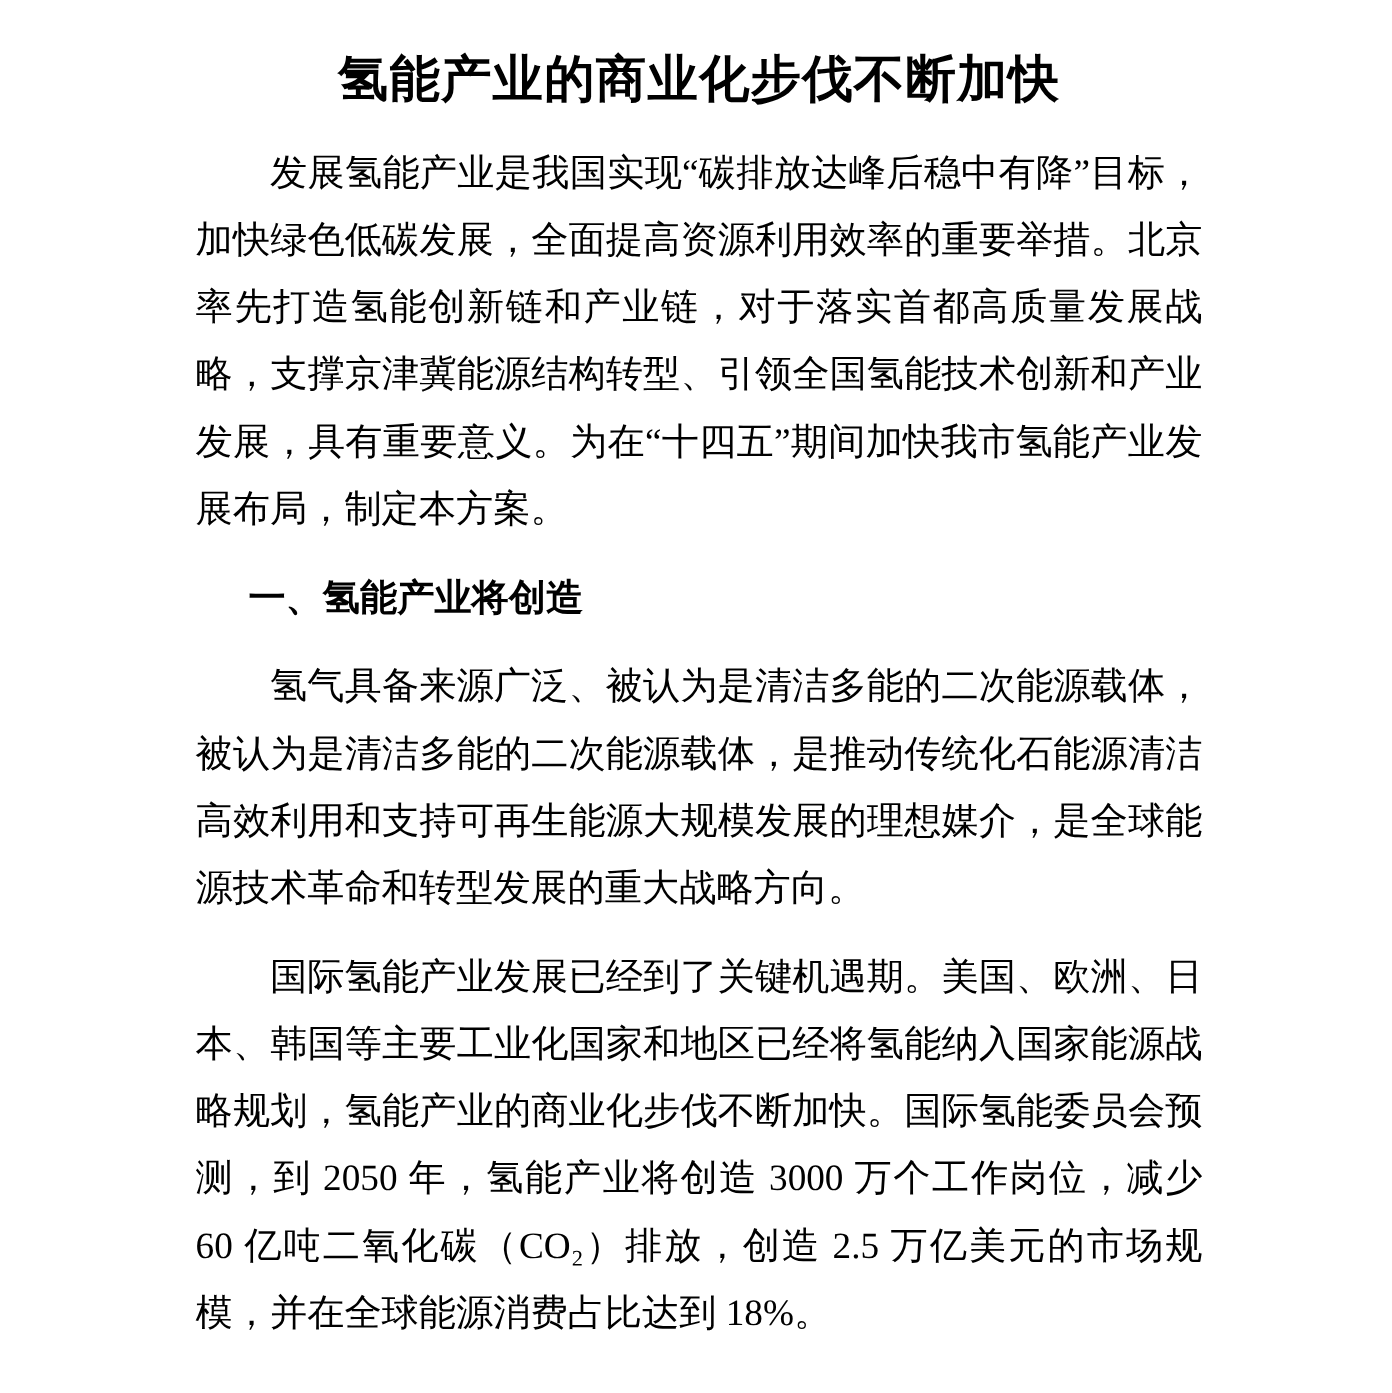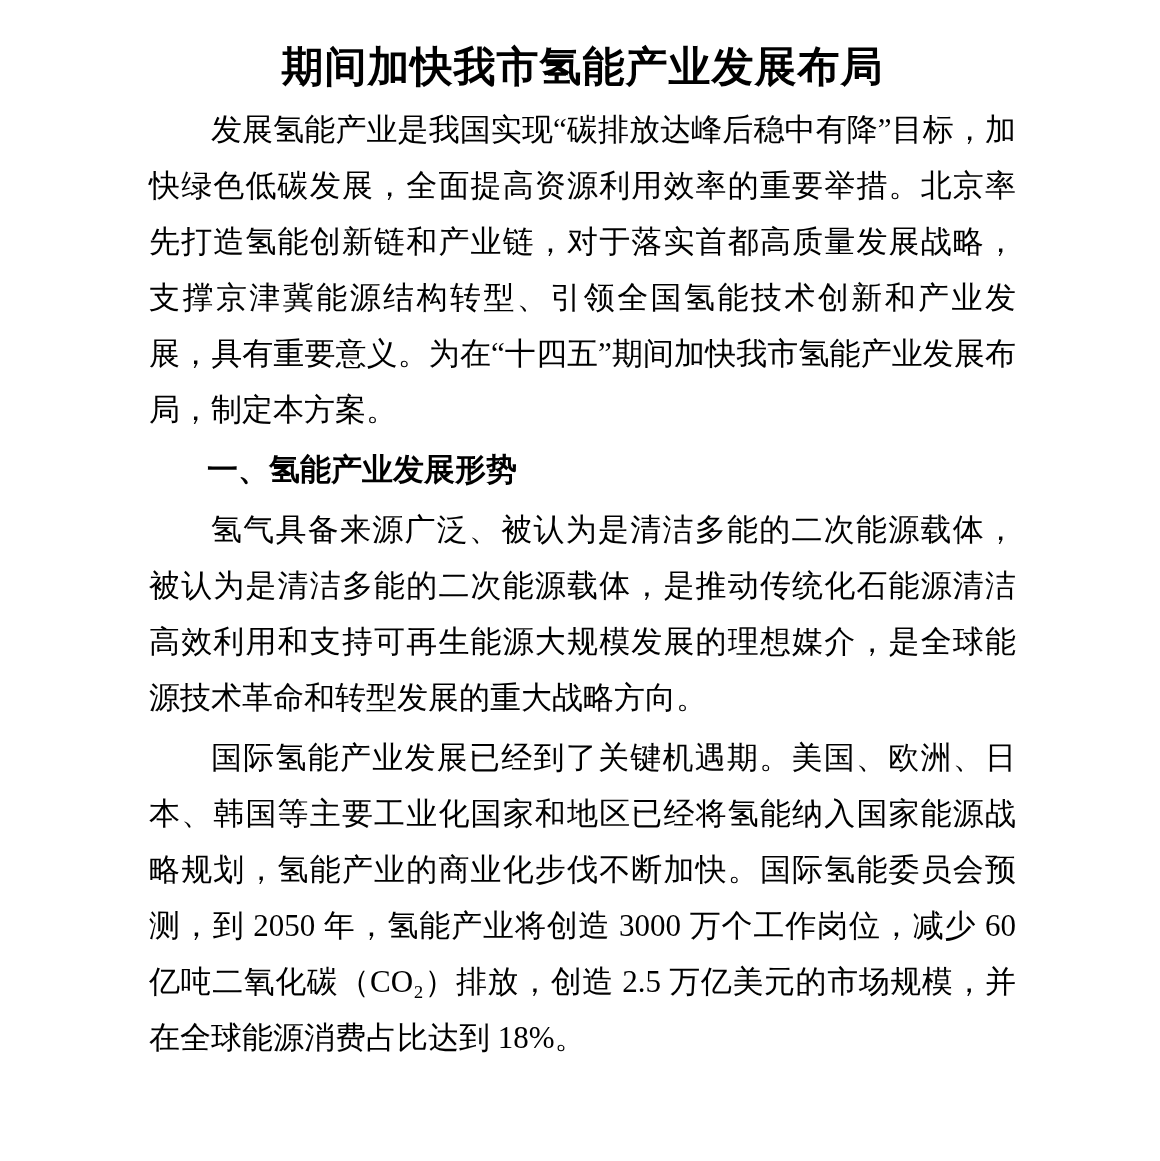--- a/index.html
+++ b/index.html
@@ -37,39 +37,39 @@
     margin: 0 0 58px 0;
     color: #000000;
     letter-spacing: 1px;
   }
   .body-para {
     font-family: "Liberation Serif", "DejaVu Serif", serif;
     font-size: 31px;
     line-height: 56px;
     text-align: justify;
     text-indent: 2em;
-    margin: 4px;
+    margin: 18px;
     color: #000000;
   }
   .section-heading {
     font-family: "Liberation Sans", "DejaVu Sans", sans-serif;
     font-weight: bold;
     font-size: 31px;
     line-height: 56px;
     text-indent: 2em;
     margin: 0;
     color: #000000;
   }
 </style>
 </head>
 <body>
 
 <div class="page">
-  <h1 class="doc-title">期间加快我市氢能产业发展布局</h1>
+  <h1 class="doc-title">氢能产业的商业化步伐不断加快</h1>
 
   <p class="body-para">发展氢能产业是我国实现“碳排放达峰后稳中有降”目标，加快绿色低碳发展，全面提高资源利用效率的重要举措。北京率先打造氢能创新链和产业链，对于落实首都高质量发展战略，支撑京津冀能源结构转型、引领全国氢能技术创新和产业发展，具有重要意义。为在“十四五”期间加快我市氢能产业发展布局，制定本方案。</p>
 
-  <h2 class="section-heading">一、氢能产业发展形势</h2>
+  <h2 class="section-heading">一、氢能产业将创造</h2>
 
   <p class="body-para">氢气具备来源广泛、被认为是清洁多能的二次能源载体，被认为是清洁多能的二次能源载体，是推动传统化石能源清洁高效利用和支持可再生能源大规模发展的理想媒介，是全球能源技术革命和转型发展的重大战略方向。</p>
 
   <p class="body-para">国际氢能产业发展已经到了关键机遇期。美国、欧洲、日本、韩国等主要工业化国家和地区已经将氢能纳入国家能源战略规划，氢能产业的商业化步伐不断加快。国际氢能委员会预测，到 2050 年，氢能产业将创造 3000 万个工作岗位，减少 60 亿吨二氧化碳（CO₂）排放，创造 2.5 万亿美元的市场规模，并在全球能源消费占比达到 18%。</p>
 </div>
 
 </body></html>

